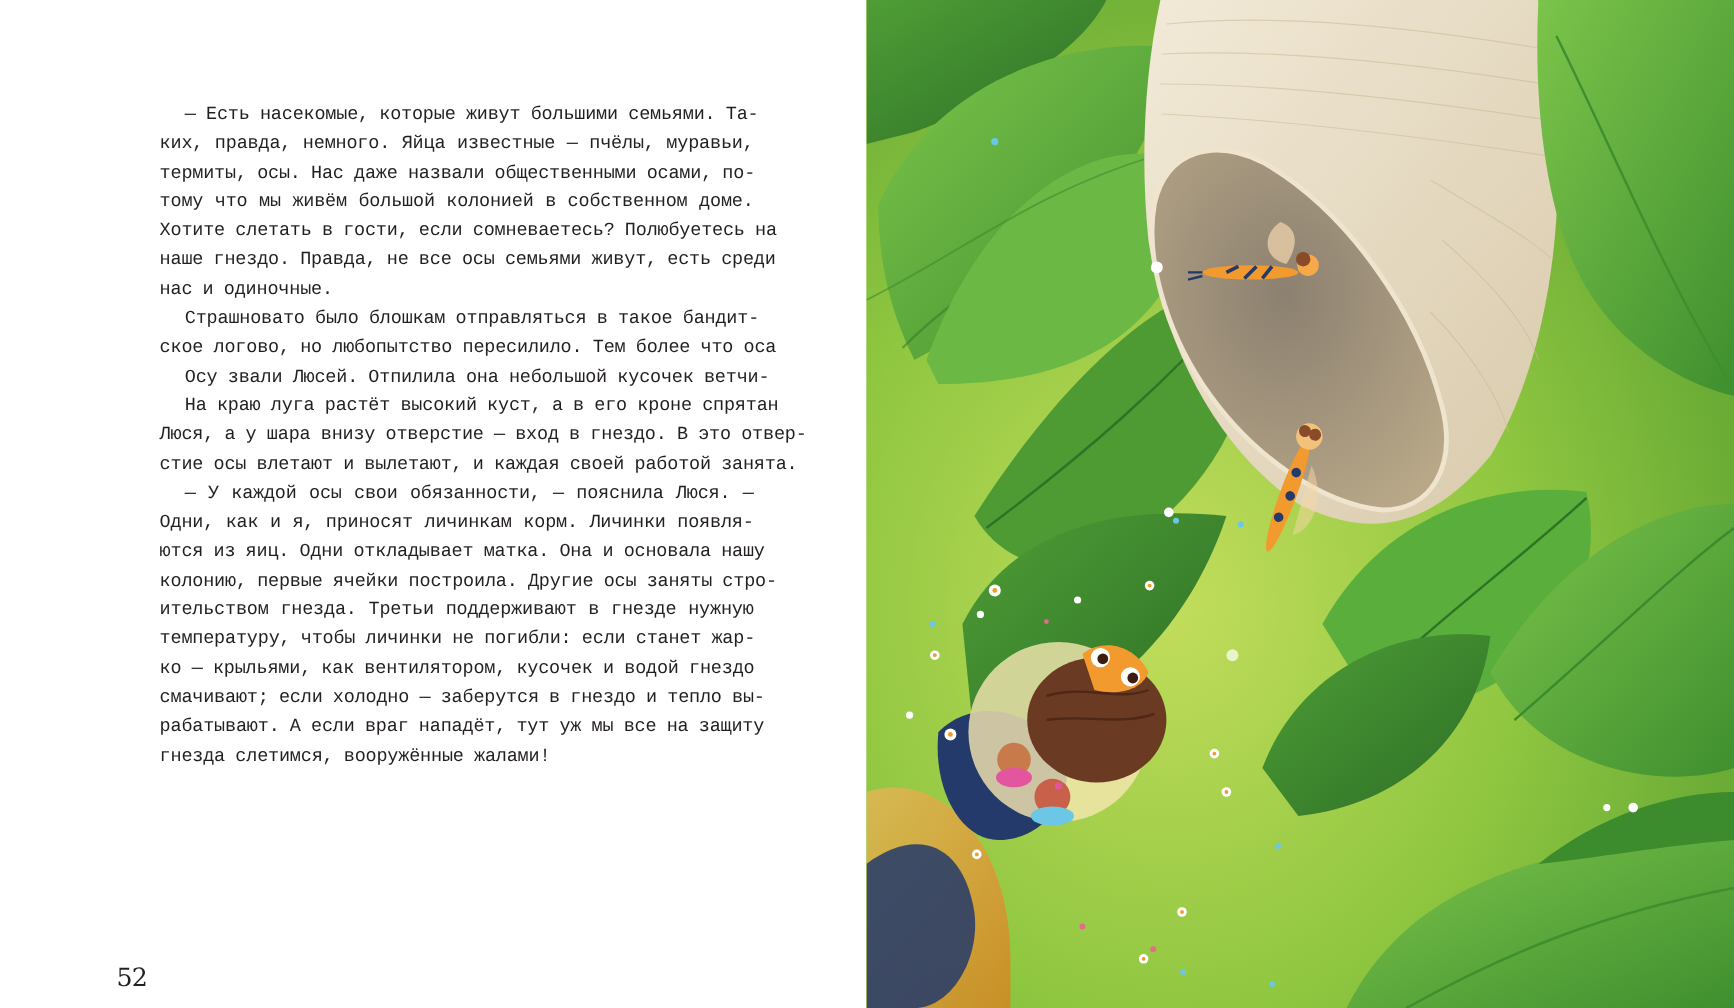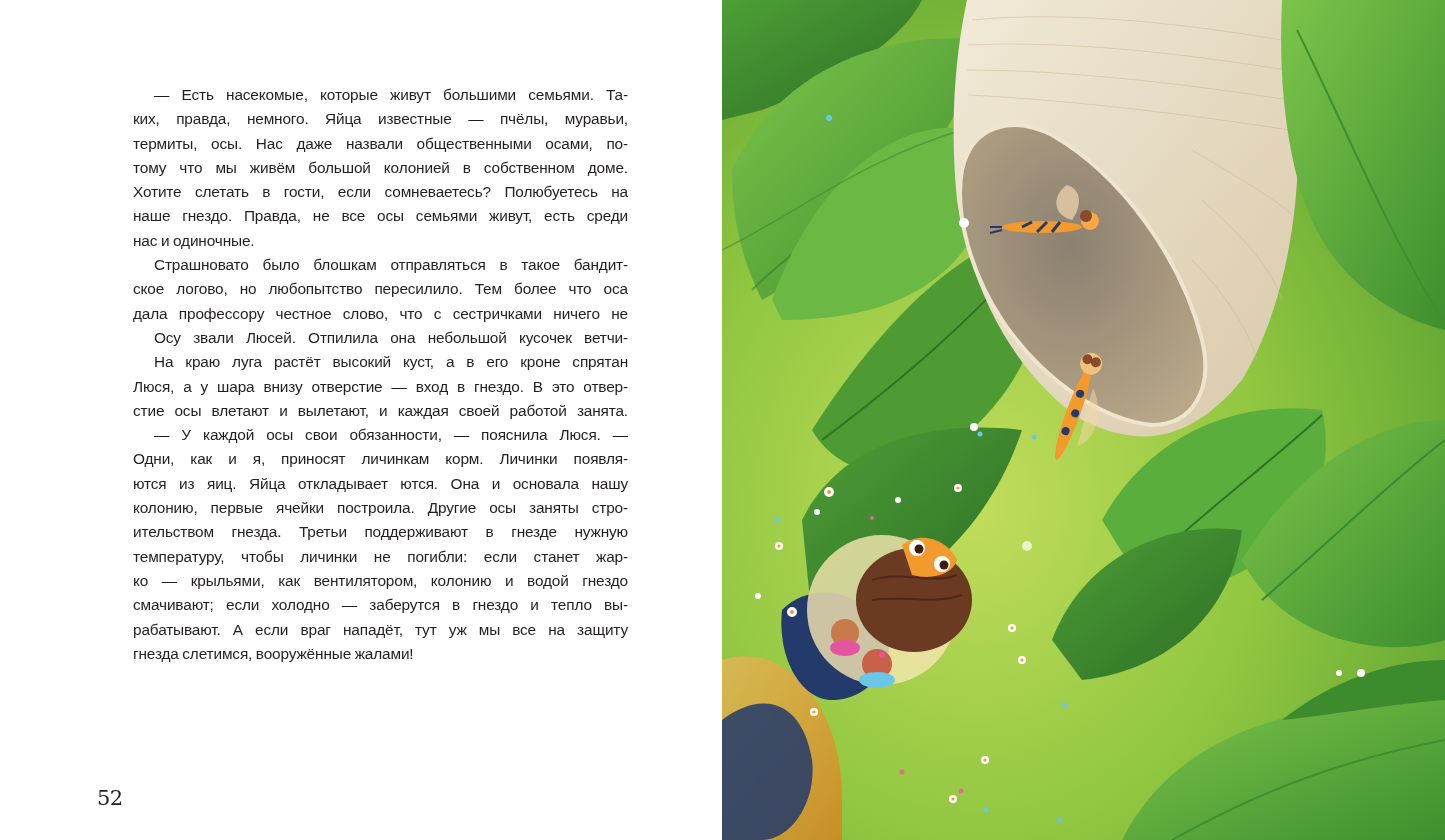--- a/index.html
+++ b/index.html
@@ -6,32 +6,32 @@
     body {
       width: 1445px; height: 840px; overflow: hidden; position: relative;
       background: #ffffff;
     }
     .spread { position: absolute; inset: 0; display: flex; }
     .page-left {
       position: relative; width: 722px; height: 840px; background: #ffffff;
     }
     .text-block {
       position: absolute; left: 133px; top: 83px; width: 495px;
-      font-family: Liberation Sans, sans-serif;
+      font-family: Liberation Mono, monospace;
       font-size: 15.4px; line-height: 24.3px; color: #231f20;
     }
     .text-block .line {
       display: block; white-space: nowrap; text-align: justify;
       text-align-last: justify; height: 24.3px;
       letter-spacing: -0.15px; word-spacing: -0.5px;
     }
     .text-block .line.indent { padding-left: 21px; }
     .text-block .line.last { text-align-last: left; }
     .page-number {
-      position: absolute; left: 97px; top: 786px;
+      position: absolute; left: 97px; top: 803px;
       font-family: "DejaVu Serif", "Liberation Serif", serif;
       font-size: 21px; color: #231f20; letter-spacing: -0.5px;
     }
     .page-right {
       position: relative; width: 723px; height: 840px; overflow: hidden;
       background: #8cc63f;
     }
     .page-right svg { position: absolute; left: 0; top: 0; }
   </style>
 </head>
@@ -45,35 +45,34 @@
       <span class="line indent">— Есть насекомые, которые живут большими семьями. Та-</span>
       <span class="line">ких, правда, немного. Яйца известные — пчёлы, муравьи,</span>
       <span class="line">термиты, осы. Нас даже назвали общественными осами, по-</span>
       <span class="line">тому что мы живём большой колонией в собственном доме.</span>
       <span class="line">Хотите слетать в гости, если сомневаетесь? Полюбуетесь на</span>
       <span class="line">наше гнездо. Правда, не все осы семьями живут, есть среди</span>
       <span class="line last">нас и одиночные.</span>
 
       <span class="line indent">Страшновато было блошкам отправляться в такое бандит-</span>
       <span class="line">ское логово, но любопытство пересилило. Тем более что оса</span>
-      <span class="line">дала профессору честное слово, что с сестричками ничего не</span>
 
       <span class="line indent">Осу звали Люсей. Отпилила она небольшой кусочек ветчи-</span>
 
       <span class="line indent">На краю луга растёт высокий куст, а в его кроне спрятан</span>
       <span class="line">Люся, а у шара внизу отверстие — вход в гнездо. В это отвер-</span>
       <span class="line">стие осы влетают и вылетают, и каждая своей работой занята.</span>
 
       <span class="line indent">— У каждой осы свои обязанности, — пояснила Люся. —</span>
       <span class="line">Одни, как и я, приносят личинкам корм. Личинки появля-</span>
-      <span class="line">ются из яиц. Яйца откладывает ются. Она и основала нашу</span>
+      <span class="line">ются из яиц. Одни откладывает матка. Она и основала нашу</span>
       <span class="line">колонию, первые ячейки построила. Другие осы заняты стро-</span>
       <span class="line">ительством гнезда. Третьи поддерживают в гнезде нужную</span>
       <span class="line">температуру, чтобы личинки не погибли: если станет жар-</span>
-      <span class="line">ко — крыльями, как вентилятором, колонию и водой гнездо</span>
+      <span class="line">ко — крыльями, как вентилятором, кусочек и водой гнездо</span>
       <span class="line">смачивают; если холодно — заберутся в гнездо и тепло вы-</span>
       <span class="line">рабатывают. А если враг нападёт, тут уж мы все на защиту</span>
       <span class="line last">гнезда слетимся, вооружённые жалами!</span>
     </div>
     <div class="page-number">52</div>
   </div>
 
   <div class="page-right">
     <svg width="723" height="840" viewBox="0 0 723 840">
       <defs>

